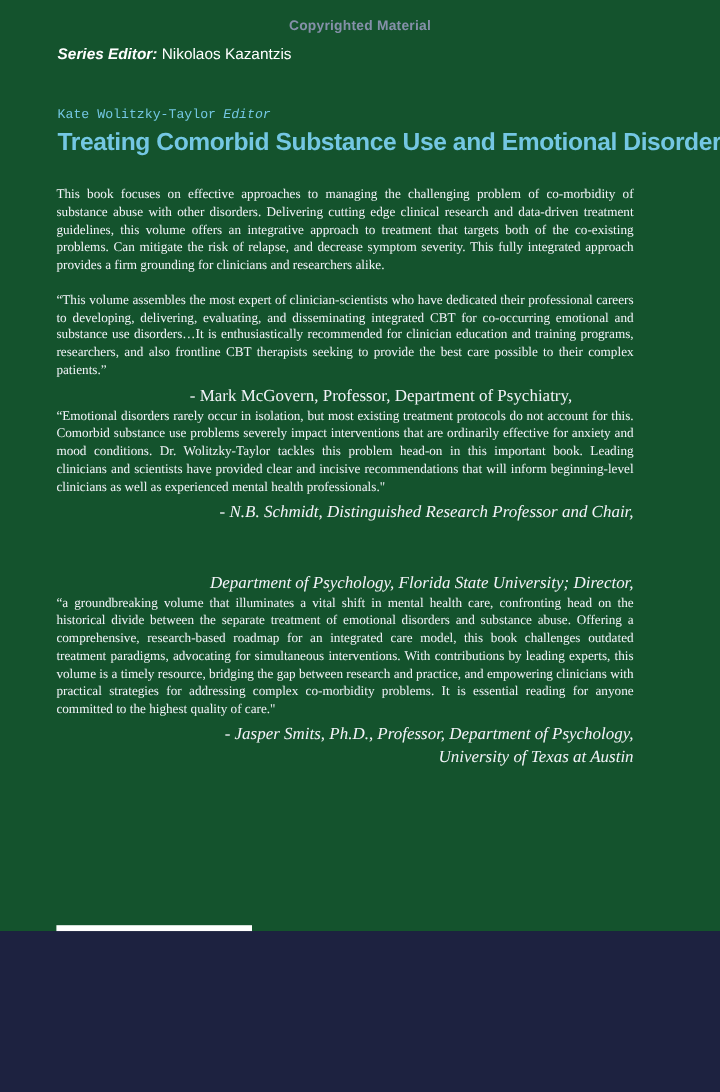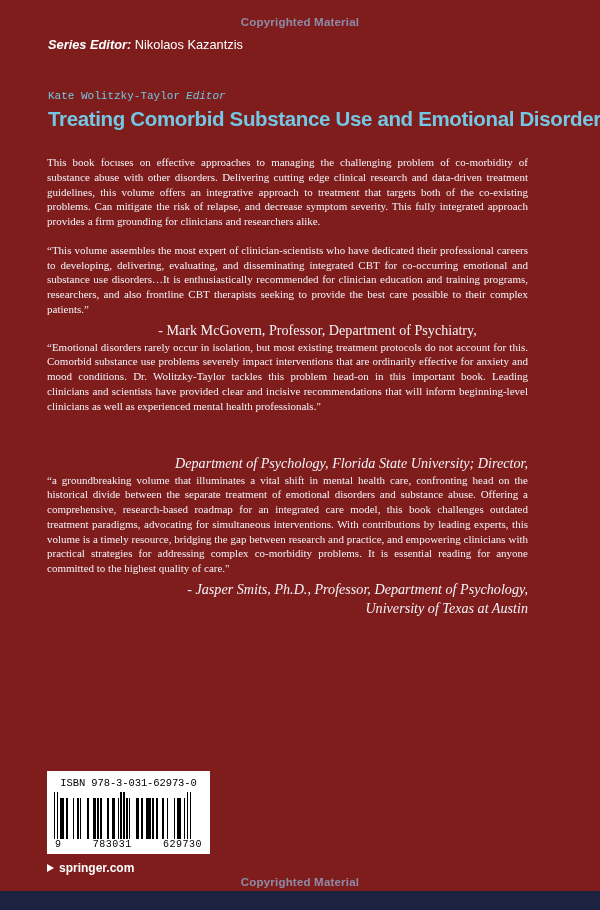--- a/index.html
+++ b/index.html
@@ -6,22 +6,22 @@
     margin: 0;
     padding: 0;
     background: #1d2240;
   }
   body {
     font-family: "Liberation Serif", serif;
   }
   .cover {
     position: relative;
     width: 600px;
-    height: 891px;
-    background: #7f1d1d;
+    height: 776px;
+    background: #14532d;
     overflow: hidden;
     box-sizing: border-box;
   }
 
   
   .copyright-mark {
     position: absolute;
     left: 0;
     width: 100%;
     text-align: center;
@@ -196,20 +196,21 @@
   </div>
 
   <div class="body-copy">
 
     <p class="para">This book focuses on effective approaches to managing the challenging problem of co-morbidity of substance abuse with other disorders. Delivering cutting edge clinical research and data-driven treatment guidelines, this volume offers an integrative approach to treatment that targets both of the co-existing problems. Can mitigate the risk of relapse, and decrease symptom severity. This fully integrated approach provides a firm grounding for clinicians and researchers alike.</p>
 
     <p class="para quote">“This volume assembles the most expert of clinician-scientists who have dedicated their professional careers to developing, delivering, evaluating, and disseminating integrated CBT for co-occurring emotional and substance use disorders…It is enthusiastically recommended for clinician education and training programs, researchers, and also frontline CBT therapists seeking to provide the best care possible to their complex patients.”</p>
     <p class="attrib" style="margin-bottom:0;text-align:center;">- Mark McGovern, Professor, Department of Psychiatry,</p>
 
     <p class="para quote">“Emotional disorders rarely occur in isolation, but most existing treatment protocols do not account for this. Comorbid substance use problems severely impact interventions that are ordinarily effective for anxiety and mood conditions. Dr. Wolitzky-Taylor tackles this problem head-on in this important book. Leading clinicians and scientists have provided clear and incisive recommendations that will inform beginning-level clinicians as well as experienced mental health professionals."</p>
+    <p class="attrib italic" style="margin-bottom:0;">- N.B. Schmidt, Distinguished Research Professor and Chair,</p>
     <p class="attrib italic" style="margin-bottom:0;margin-top:40px;">Department of Psychology, Florida State University; Director,</p>
 
     <p class="para quote">“a groundbreaking volume that illuminates a vital shift in mental health care, confronting head on the historical divide between the separate treatment of emotional disorders and substance abuse. Offering a comprehensive, research-based roadmap for an integrated care model, this book challenges outdated treatment paradigms, advocating for simultaneous interventions. With contributions by leading experts, this volume is a timely resource, bridging the gap between research and practice, and empowering clinicians with practical strategies for addressing complex co-morbidity problems. It is essential reading for anyone committed to the highest quality of care."</p>
     <p class="attrib italic" style="margin-bottom:0;">- Jasper Smits, Ph.D., Professor, Department of Psychology,</p>
     <p class="attrib italic last">University of Texas at Austin</p>
   </div>
 
   <div class="barcode-area">
     <div class="barcode-box">
       <div class="isbn-text">ISBN 978-3-031-62973-0</div>

